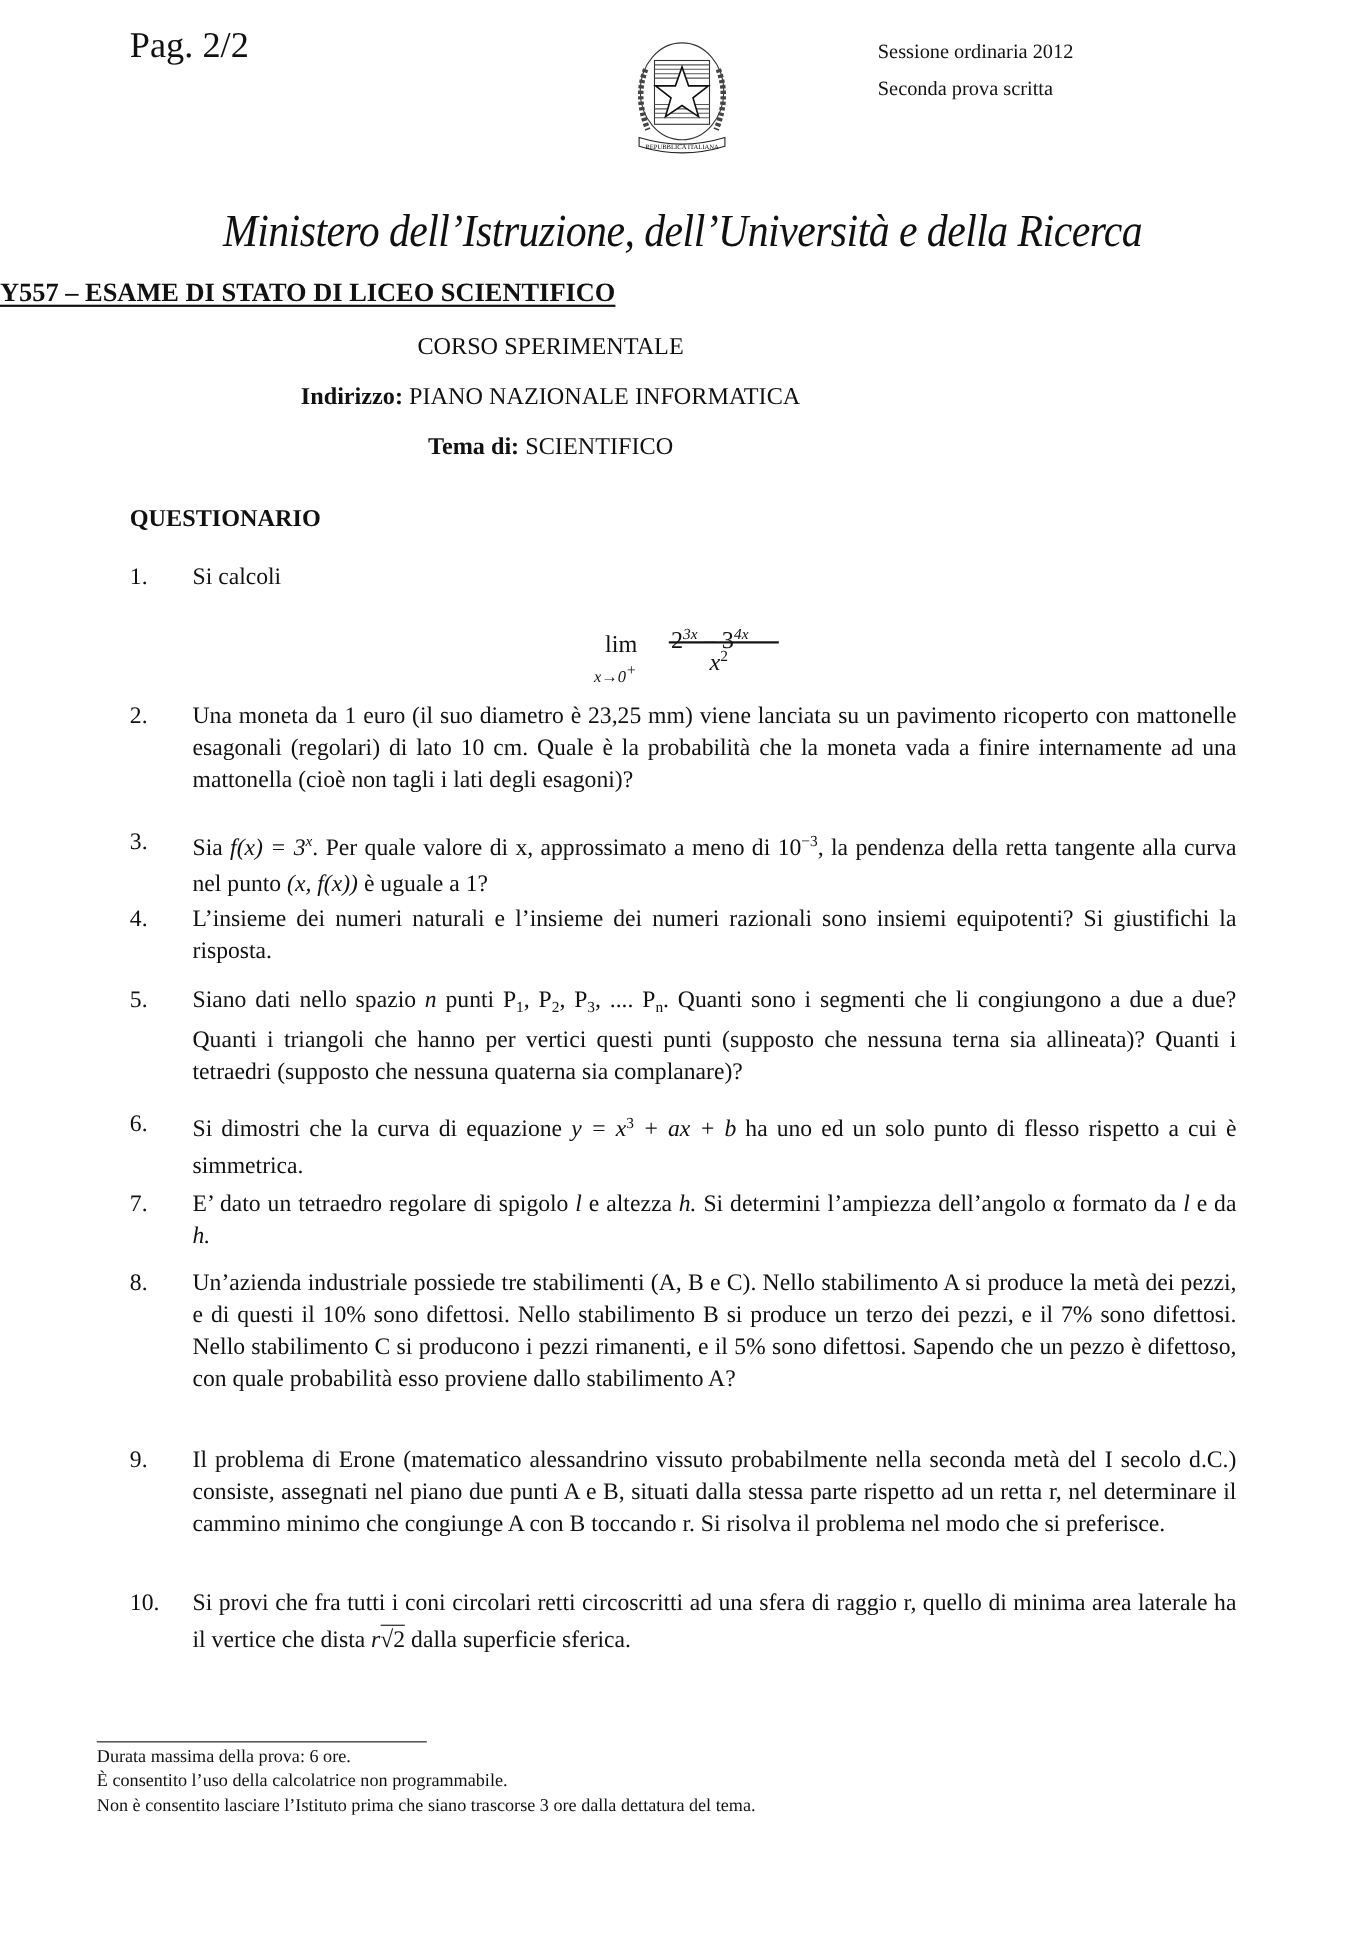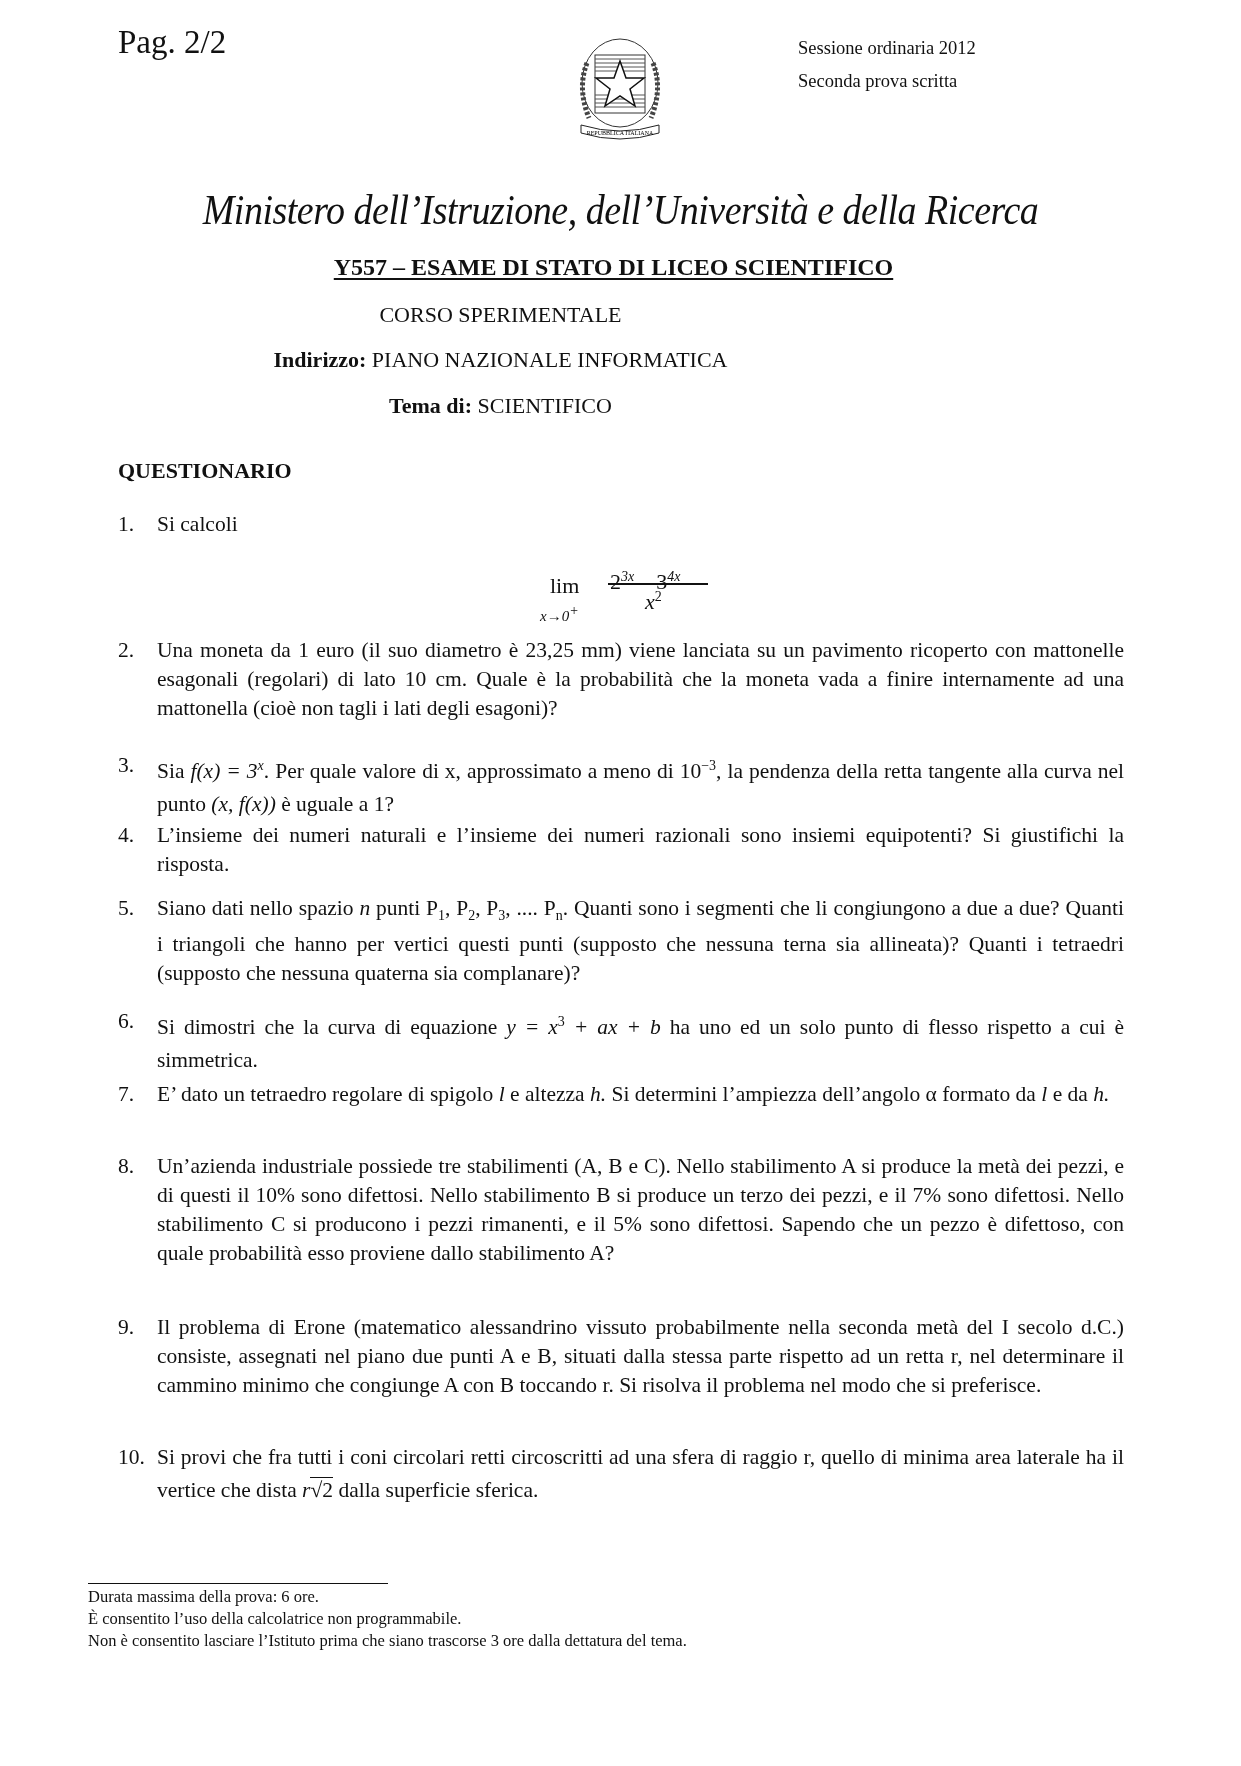--- a/index.html
+++ b/index.html
@@ -10,33 +10,33 @@
   .abs { position: absolute; }
   .page-num { left: 118px; top: 24px; font-size: 33px; text-align: right; }
   .session { left: 798px; top: 32px; font-size: 18.5px; line-height: 33px; }
   .emblem { left: 567px; top: 33px; width: 106px; height: 113px; }
   .ministry {
     left: 0; width: 1241px; top: 188px; text-align: center;
     font-family: "Liberation Serif", "DejaVu Serif", serif; font-style: italic;
     font-size: 38px; letter-spacing: -0.5px; transform: scaleY(1.1);
   }
   .exam-title {
-    left: 0; width: 1139px; top: 254px; text-align: center;
-    font-weight: bold; font-size: 24px; margin-left: 44px;
+    left: 0; width: 1139px; top: 254px; text-align: left;
+    font-weight: bold; font-size: 24px;
   }
   .exam-title span { text-decoration: underline; text-decoration-thickness: 2px; text-underline-offset: 3px; }
   .centerline { left: 0; width: 1001px; text-align: center; font-size: 22px; }
   .course { top: 302px; }
   .address { top: 347px; }
   .theme { top: 393px; }
   .bold { font-weight: bold; }
   .section-title { left: 118px; top: 458px; font-weight: bold; font-size: 22px; }
   .q { position: absolute; left: 118px; width: 1006px; font-size: 21.5px; line-height: 29px; }
   .q .num { position: absolute; left: 0; top: 0; width: 40px; }
-  .q .txt { margin-left: 39px; text-align: justify; }
+  .q .txt { margin-left: 57px; text-align: justify; }
   .math { font-style: italic; }
   .limit-block { left: 530px; top: 545px; width: 200px; height: 80px; font-size: 22px; }
   .lim-word { position: absolute; left: 20px; top: 28px; }
   .lim-sub { position: absolute; left: 10px; top: 58px; font-size: 15px; font-style: italic; }
   .frac-num { position: absolute; left: 80px; top: 24px; font-size: 22px; }
   .frac-line { position: absolute; left: 78px; top: 38px; width: 100px; height: 2px; background: #111; }
   .frac-den { position: absolute; left: 115px; top: 44px; font-size: 22px; font-style: italic; }
   sup, sub { font-size: 14px; }
   .footnote-rule { left: 88px; top: 1583px; width: 300px; height: 1px; background: #111; }
   .footnote { left: 88px; top: 1586px; font-size: 16.5px; line-height: 22px; }

